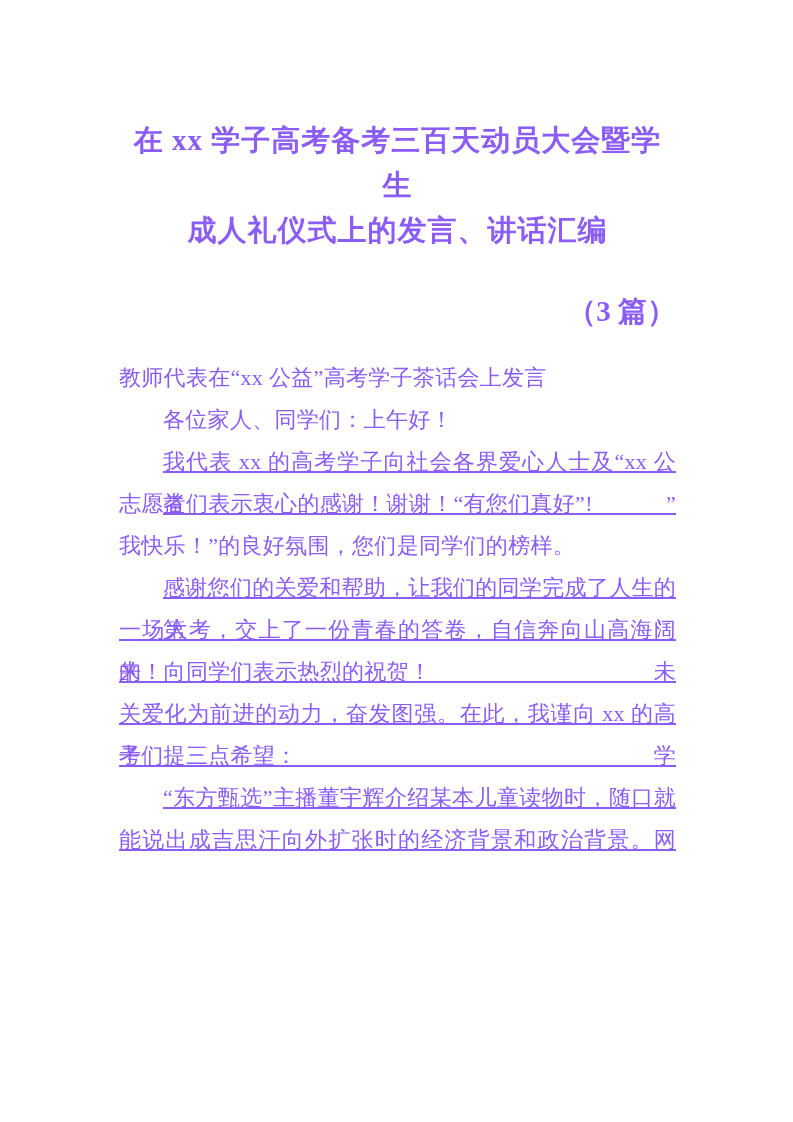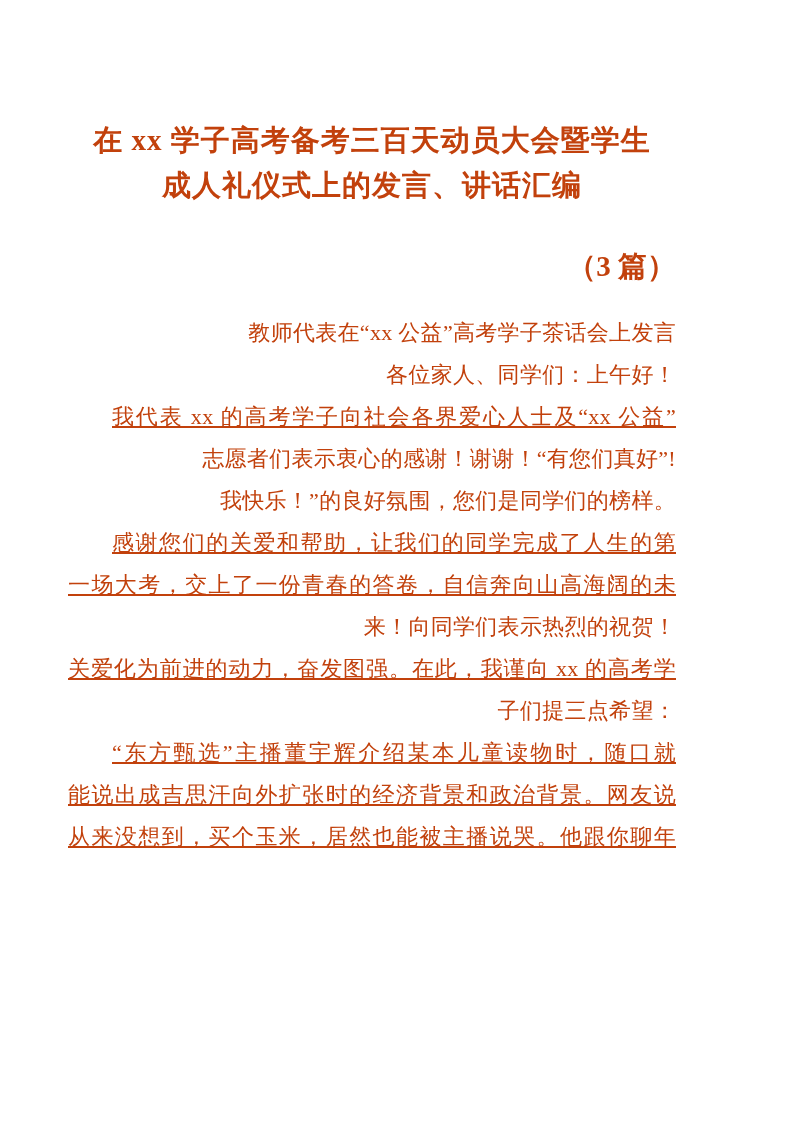--- a/index.html
+++ b/index.html
@@ -6,23 +6,23 @@
     margin: 0;
     padding: 0;
     background: #ffffff;
   }
   .page {
     position: relative;
     width: 793px;
     height: 856px;
     margin: 0 auto;
     background: #ffffff;
-    color: #c2410c;
+    color: #8b5cf6;
     box-sizing: border-box;
-    padding: 118px 117px 0 68px;
+    padding: 118px 117px 0 119px;
     overflow: hidden;
     font-family: "Liberation Serif", "DejaVu Serif", serif;
   }
   .doc-title {
     margin: 0;
     text-align: center;
     font-size: 29px;
     font-weight: 700;
     line-height: 45px;
     letter-spacing: 1px;
@@ -37,21 +37,21 @@
     font-weight: 700;
     line-height: 44px;
   }
   .doc-body {
     margin-top: 24px;
     font-size: 22px;
     line-height: 42px;
   }
   .body-line {
     height: 42px;
-    text-align: right;
+    text-align: left;
     white-space: nowrap;
     letter-spacing: 0.3px;
   }
   .body-line.fill {
     white-space: normal;
     text-align: justify;
     text-align-last: justify;
     text-decoration: underline;
   }
   .body-line.indent {

